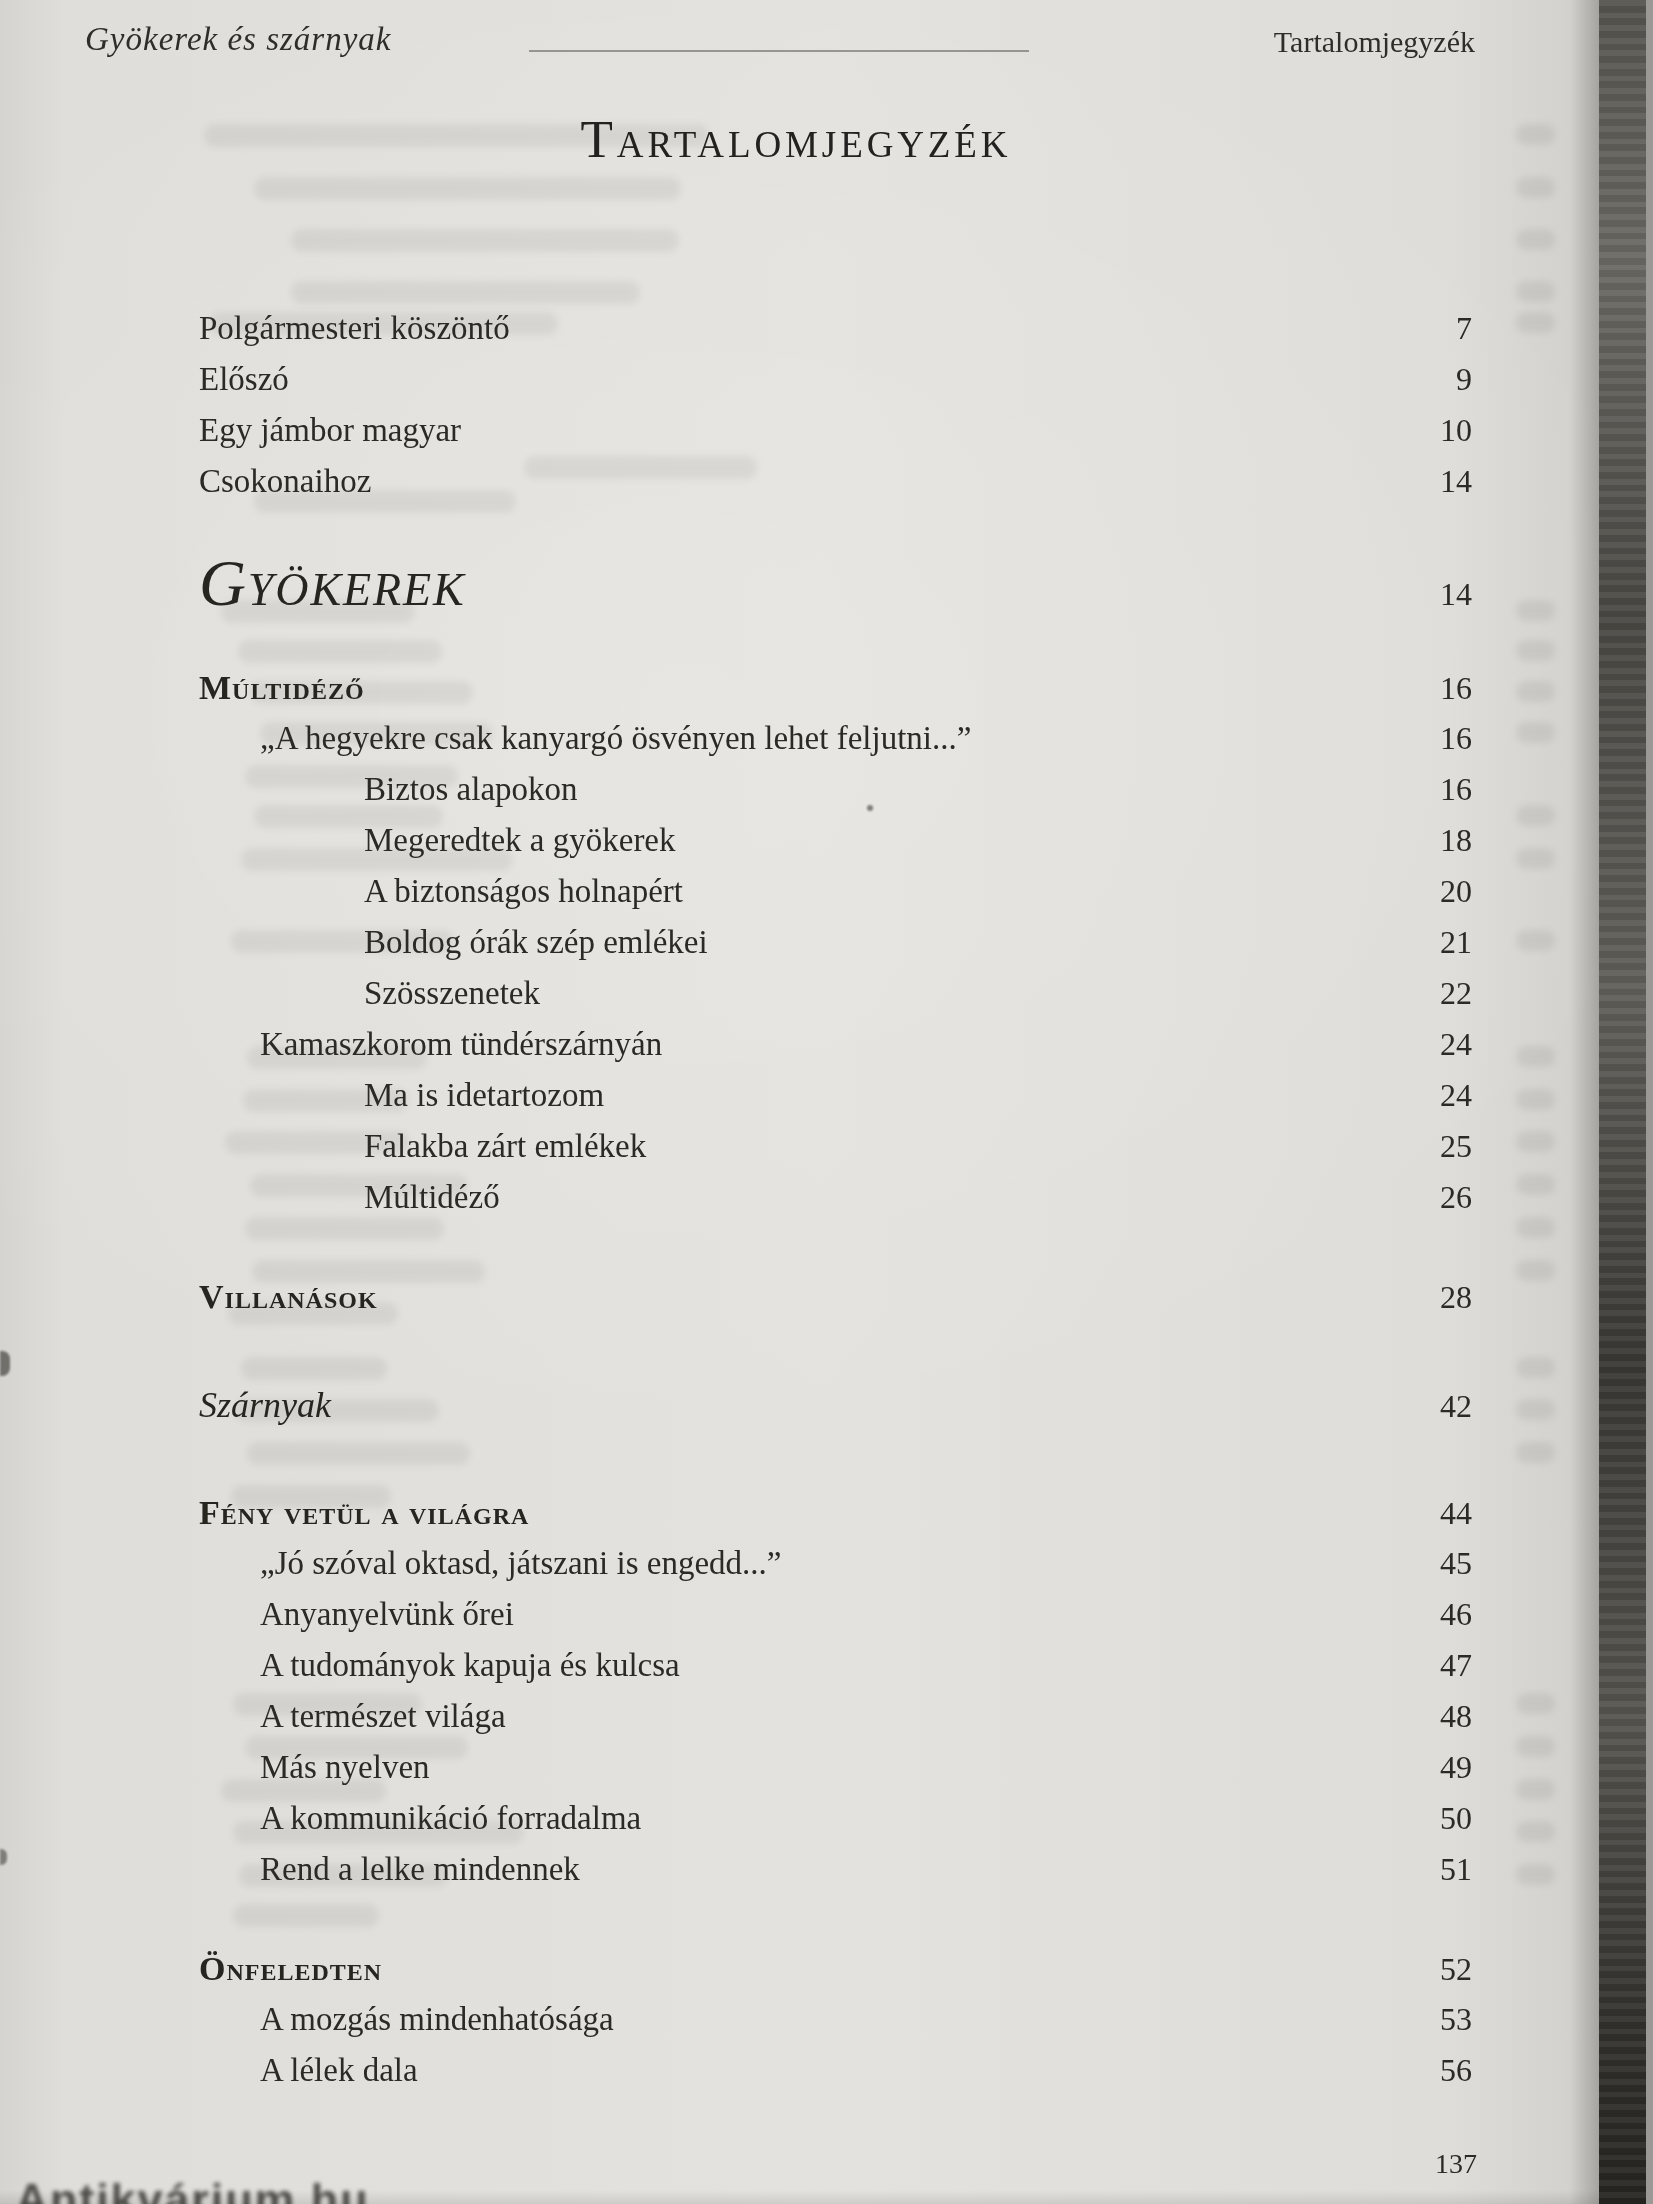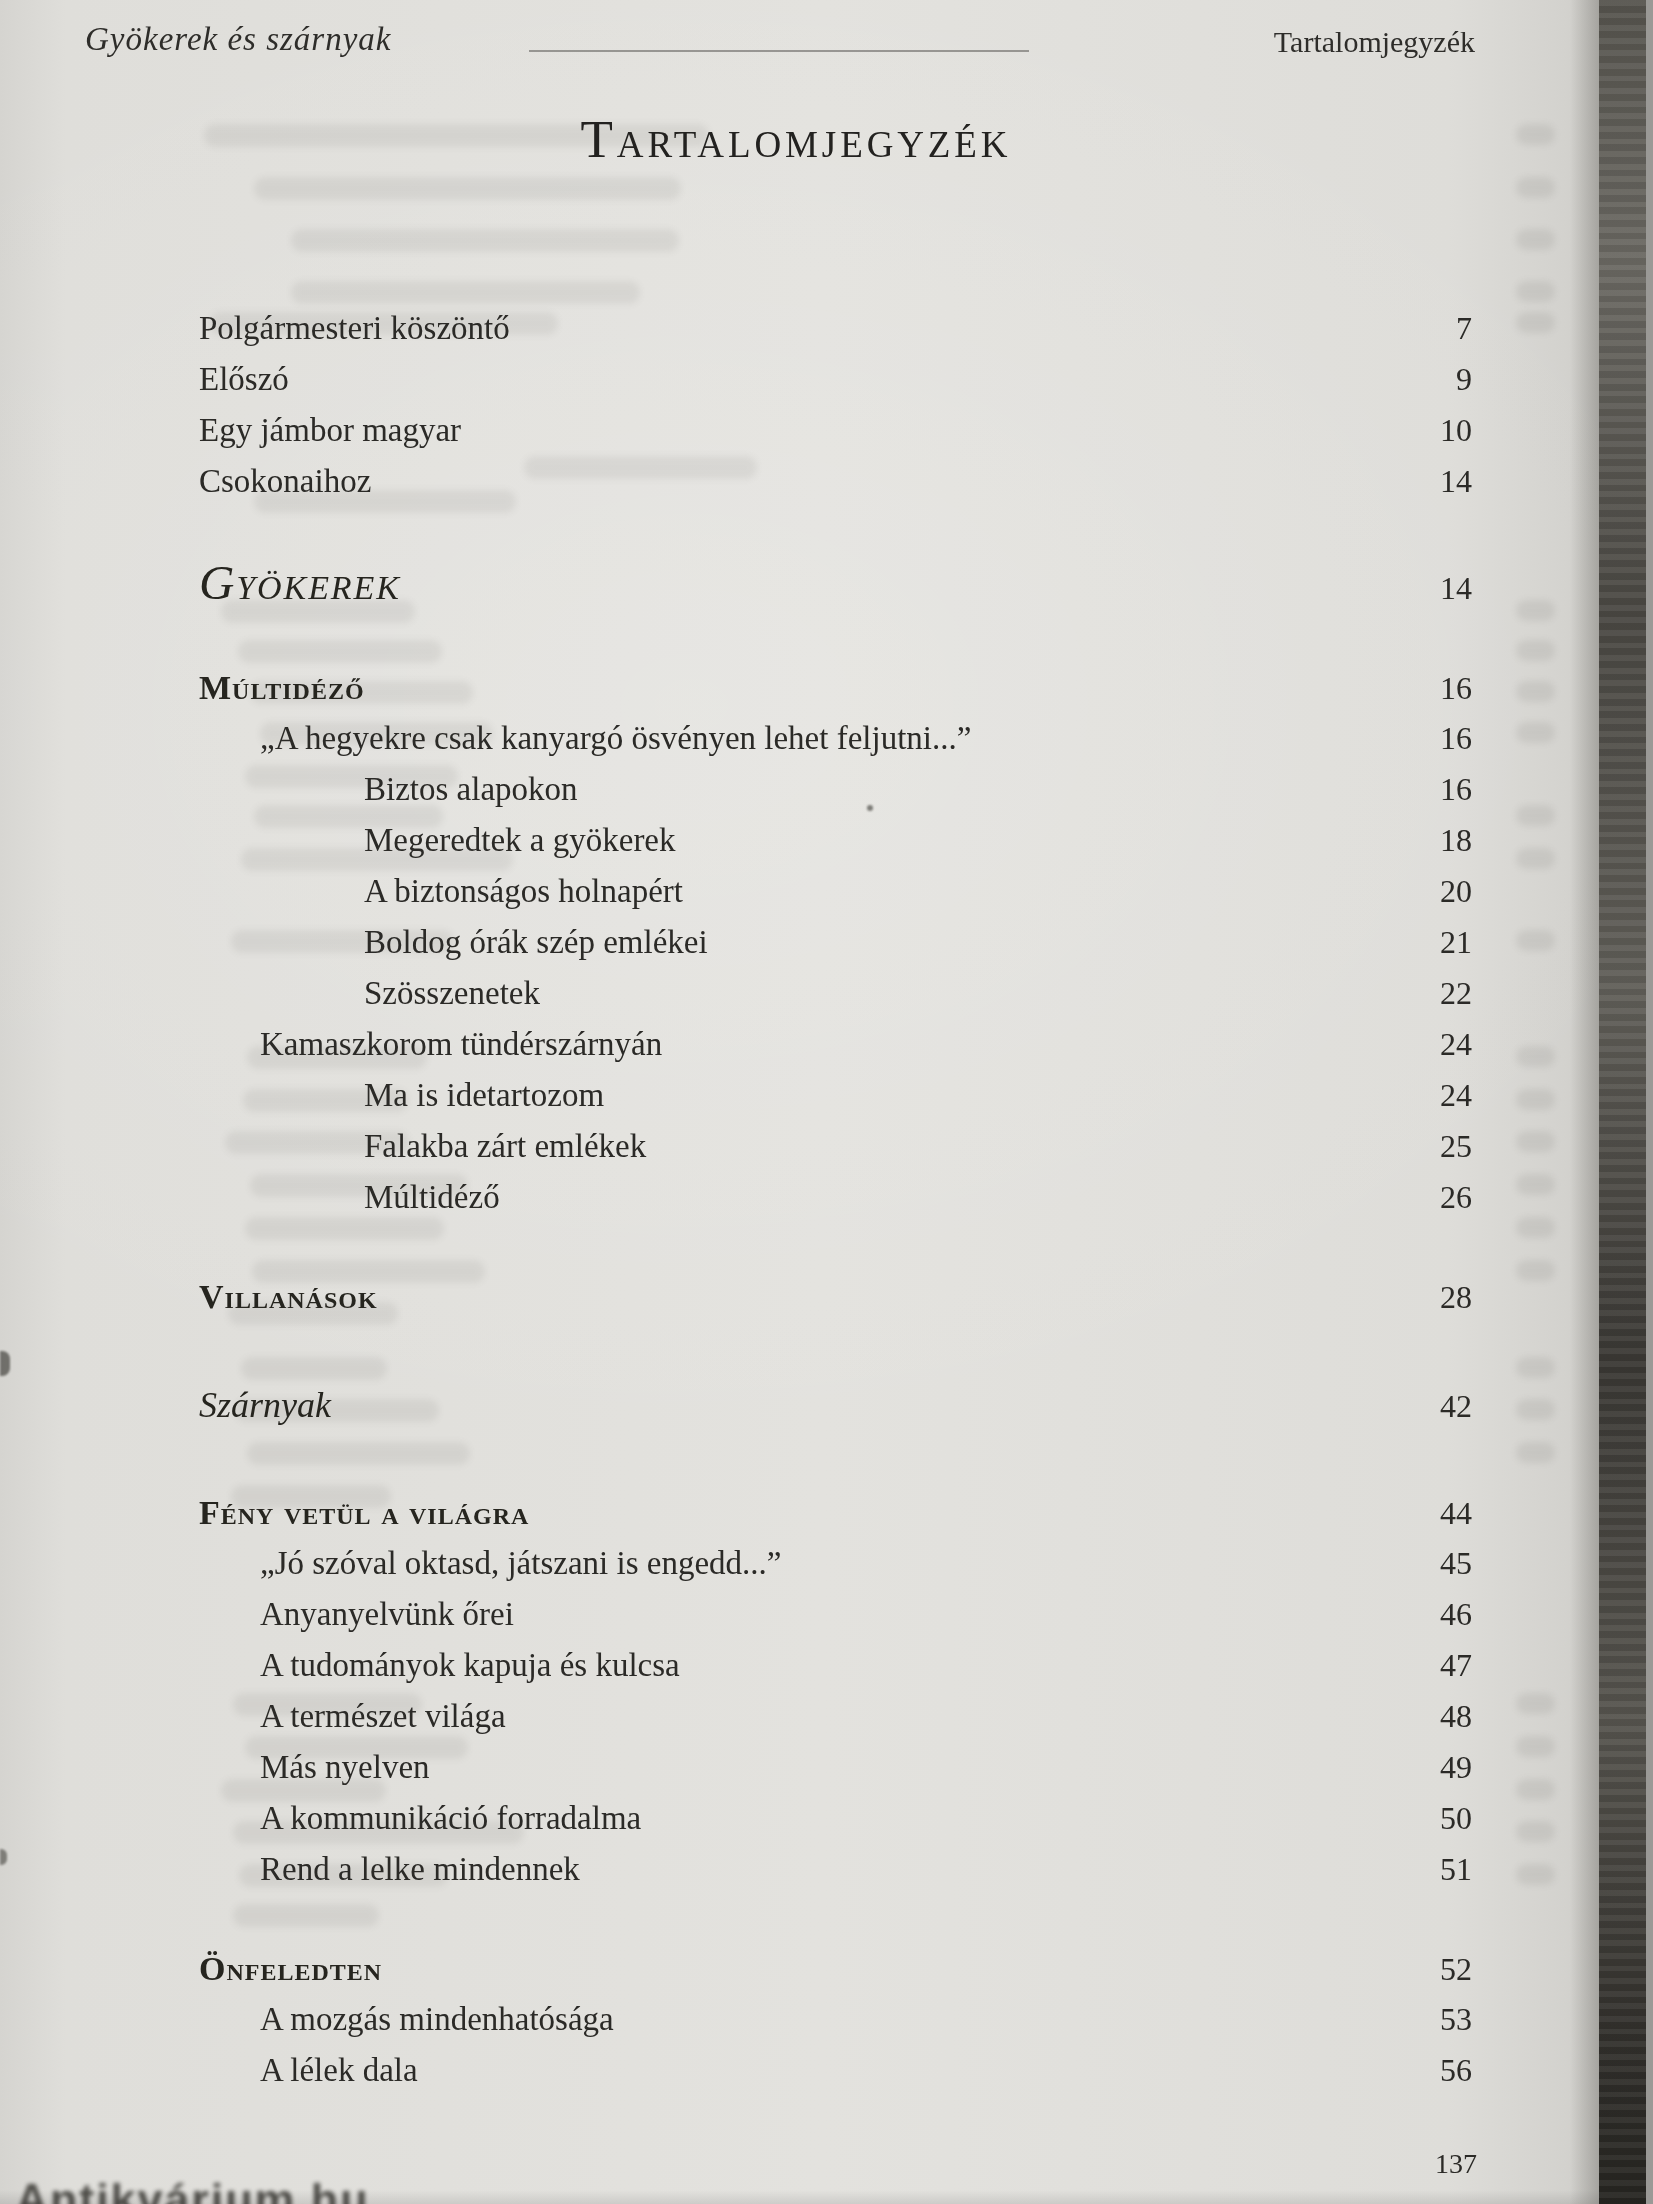--- a/index.html
+++ b/index.html
@@ -56,21 +56,21 @@
   .level-2 .label { padding-left: 165px; }
 
   .style-section { margin-top: 48px; }
   .style-section .label {
     font-weight: bold; font-variant: small-caps;
     font-size: 34px; letter-spacing: 1px; color: #26251f;
   }
   .style-chapter-caps { margin-top: 45px; height: 62px; line-height: 62px; }
   .style-chapter-caps .label {
     font-style: italic; font-variant: small-caps;
-    font-size: 49px; letter-spacing: 1.9px; color: #26251f;
+    font-size: 65px; letter-spacing: 1.9px; color: #26251f;
   }
   .style-chapter { margin-top: 49px; height: 68px; line-height: 68px; }
   .style-chapter .label { font-style: italic; font-size: 36px; color: #26251f; }
 
   
   .folio {
     position: absolute; top: 2148px; right: 169px;
     font-size: 28px; color: #2b2a27;
   }
   .watermark {

